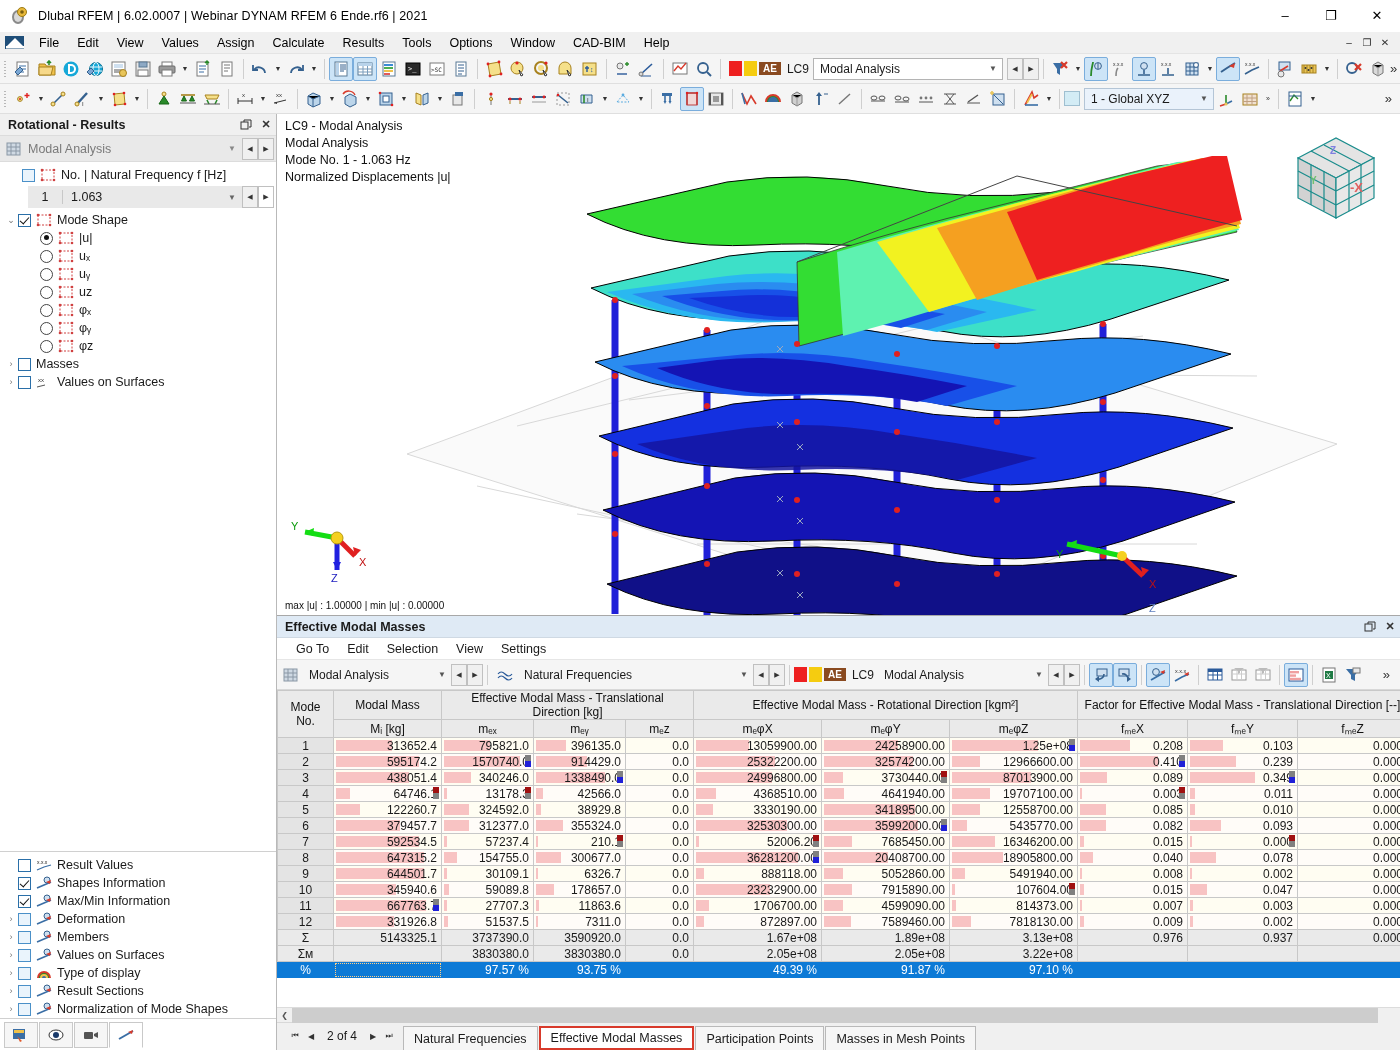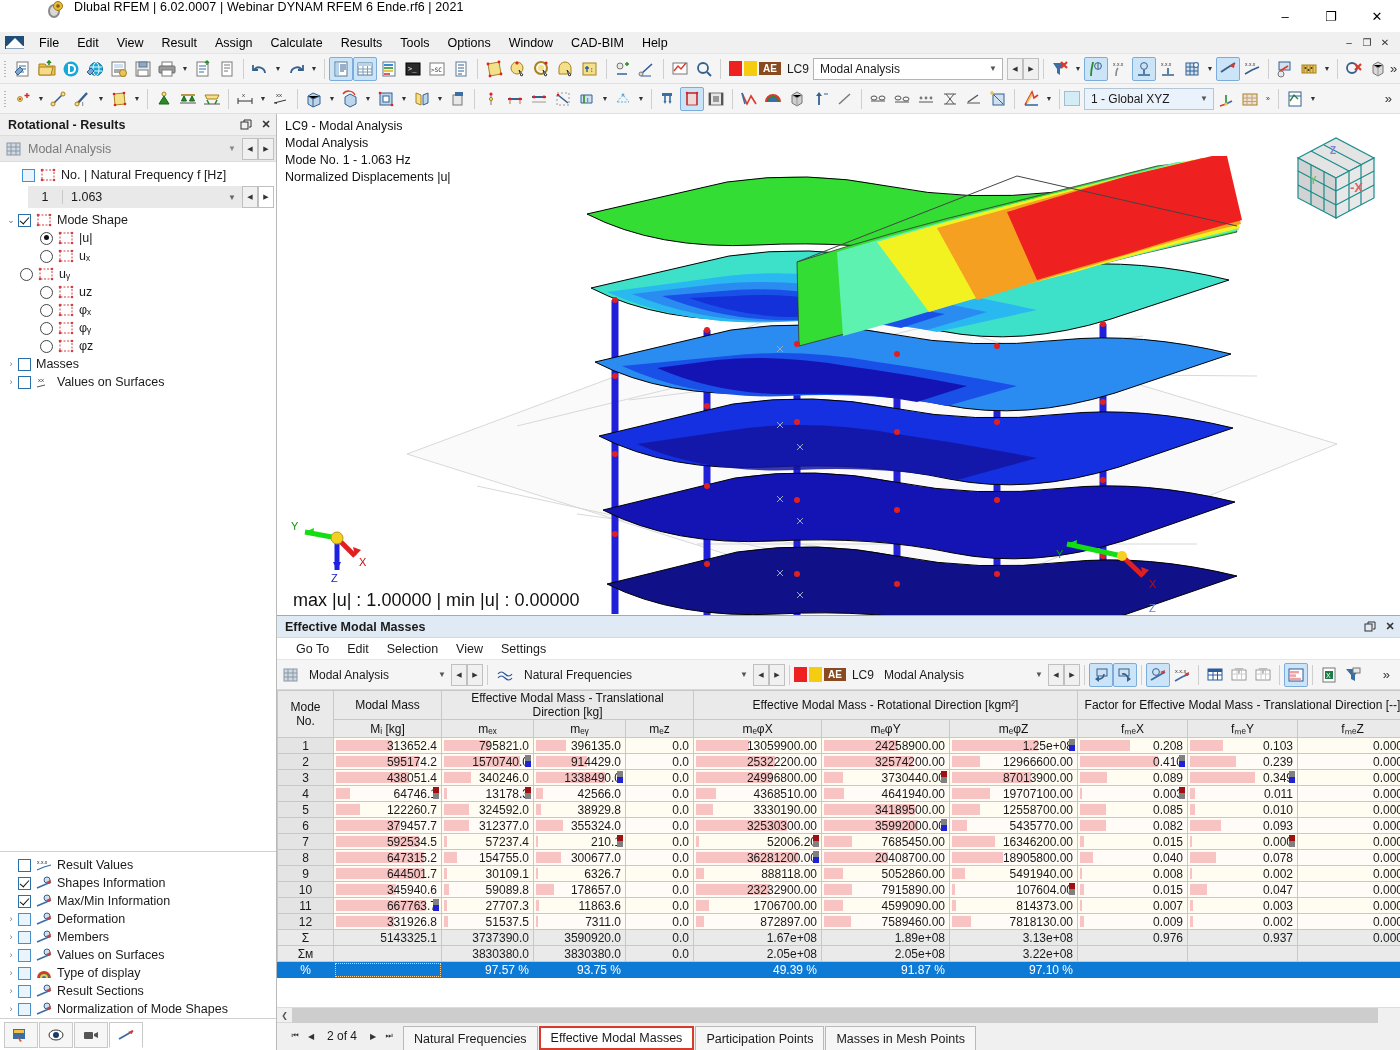--- a/index.html
+++ b/index.html
@@ -8,21 +8,21 @@
     width: 1400px; height: 1050px;
     overflow: hidden;
     font-family: "Liberation Sans", sans-serif;
     font-size: 12px;
     color: #1a1a1a;
     background: #f0f0f0;
   }
   .app { position: relative; width: 1400px; height: 1050px; background: #ffffff; display: flex; flex-direction: column; }
 
   
-  .titlebar { height: 32px; background: #ffffff; display: flex; border-bottom: 1px solid #ffffff; flex: 0 0 32px; padding-left: 36px; }
+  .titlebar { height: 32px; background: #ffffff; display: flex; align-items: center; border-bottom: 1px solid #ffffff; flex: 0 0 32px; }
   .titlebar .app-icon { width: 20px; height: 20px; margin: 0 8px 0 10px; position: relative; }
   .titlebar .title-text { font-size: 12.5px; color: #000; letter-spacing: 0.1px; }
   .titlebar .spacer { flex: 1; }
   .win-btn { width: 46px; height: 32px; display: flex; align-items: center; justify-content: center; font-size: 13px; color: #000; }
 
   
   .menubar { height: 22px; background: #f0f0f0; display: flex; align-items: center; flex: 0 0 22px; border-bottom: 1px solid #e4e4e4; }
   .menu-logo { width: 22px; height: 18px; margin-left: 4px; margin-right: 4px; position: relative; }
   .menu-item { padding: 2px 9px; font-size: 12.5px; color: #000; cursor: default; }
   .menubar .spacer { flex: 1; }
@@ -77,21 +77,21 @@
   .nav-tabs-bar { height: 32px; border-top: 1px solid #d0d0d0; display: flex; align-items: center; padding: 0 4px; background: #fff; }
   .ntab { width: 34px; height: 26px; border: 1px solid #c9c9c9; background: #f6f6f6; display: flex; align-items: center; justify-content: center; margin-right: 1px; }
   .ntab.sel { background: #fff; border-bottom-color: #fff; }
 
   
   .rightcol { flex: 1; display: flex; flex-direction: column; min-width: 0; }
 
   
   .viewport { position: relative; background: #fff; border-bottom: 1px solid #a8a8a8; height: 502px; flex: 0 0 502px; overflow: hidden; }
   .vp-title { position: absolute; left: 8px; top: 4px; font-size: 12.5px; line-height: 17px; color: #111; white-space: pre; }
-  .vp-minmax { position: absolute; left: 16px; bottom: 4px; font-size: 18px; color: #111; }
+  .vp-minmax { position: absolute; left: 8px; bottom: 4px; font-size: 10px; color: #111; }
   .vp-cube { position: absolute; right: 16px; top: 16px; width: 96px; height: 96px; }
 
   
   .respanel { flex: 1; display: flex; flex-direction: column; min-height: 0; background: #fff; }
   .rp-title { height: 22px; background: #dfeaf5; display: flex; align-items: center; padding-left: 8px; font-size: 12.5px; font-weight: bold; border-bottom: 1px solid #cfd9e3; }
   .rp-title .spacer { flex: 1; }
   .rp-menu { height: 22px; background: #fff; display: flex; align-items: center; padding-left: 10px; border-bottom: 1px solid #e6e6e6; }
   .rp-menu .mi { padding: 2px 9px; font-size: 12.5px; }
   .rp-toolbar { height: 30px; background: #f5f5f5; display: flex; align-items: center; border-bottom: 1px solid #d8d8d8; overflow: hidden; }
 
@@ -160,21 +160,21 @@
     <div class="menu-logo">
       <svg width="22" height="18" viewBox="0 0 22 18">
         <rect x="1" y="2" width="19" height="13" fill="#1f4e79"></rect>
         <path d="M2 13 L11 4 L20 13 Z" fill="#ffffff"></path>
         <rect x="2" y="12" width="18" height="2.5" fill="#ffffff"></rect>
       </svg>
     </div>
     <div class="menu-item">File</div>
     <div class="menu-item">Edit</div>
     <div class="menu-item">View</div>
-    <div class="menu-item">Result</div>
+    <div class="menu-item">Values</div>
     <div class="menu-item">Assign</div>
     <div class="menu-item">Calculate</div>
     <div class="menu-item">Results</div>
     <div class="menu-item">Tools</div>
     <div class="menu-item">Options</div>
     <div class="menu-item">Window</div>
     <div class="menu-item">CAD-BIM</div>
     <div class="menu-item">Help</div>
     <div class="spacer"></div>
     <div class="mdi-btn">–</div>
@@ -858,21 +858,21 @@
               <span class="rb"></span>
               <span class="surf-ic"><svg width="16" height="14" viewBox="0 0 16 14">
                   <rect x="2" y="2" width="12" height="10" fill="none" stroke="#d04040" stroke-dasharray="2 1.5"></rect>
                   <circle cx="2" cy="2" r="1.3" fill="#d04040"></circle>
                   <circle cx="14" cy="2" r="1.3" fill="#d04040"></circle>
                   <circle cx="2" cy="12" r="1.3" fill="#d04040"></circle>
                   <circle cx="14" cy="12" r="1.3" fill="#d04040"></circle>
                 </svg></span>
               <span>uₓ</span>
             </div>
-            <div class="tr" style="padding-left: 20px;">
+            <div class="tr" style="padding-left: 40px;">
               <span class="rb"></span>
               <span class="surf-ic"><svg width="16" height="14" viewBox="0 0 16 14">
                   <rect x="2" y="2" width="12" height="10" fill="none" stroke="#d04040" stroke-dasharray="2 1.5"></rect>
                   <circle cx="2" cy="2" r="1.3" fill="#d04040"></circle>
                   <circle cx="14" cy="2" r="1.3" fill="#d04040"></circle>
                   <circle cx="2" cy="12" r="1.3" fill="#d04040"></circle>
                   <circle cx="14" cy="12" r="1.3" fill="#d04040"></circle>
                 </svg></span>
               <span>uᵧ</span>
             </div>

